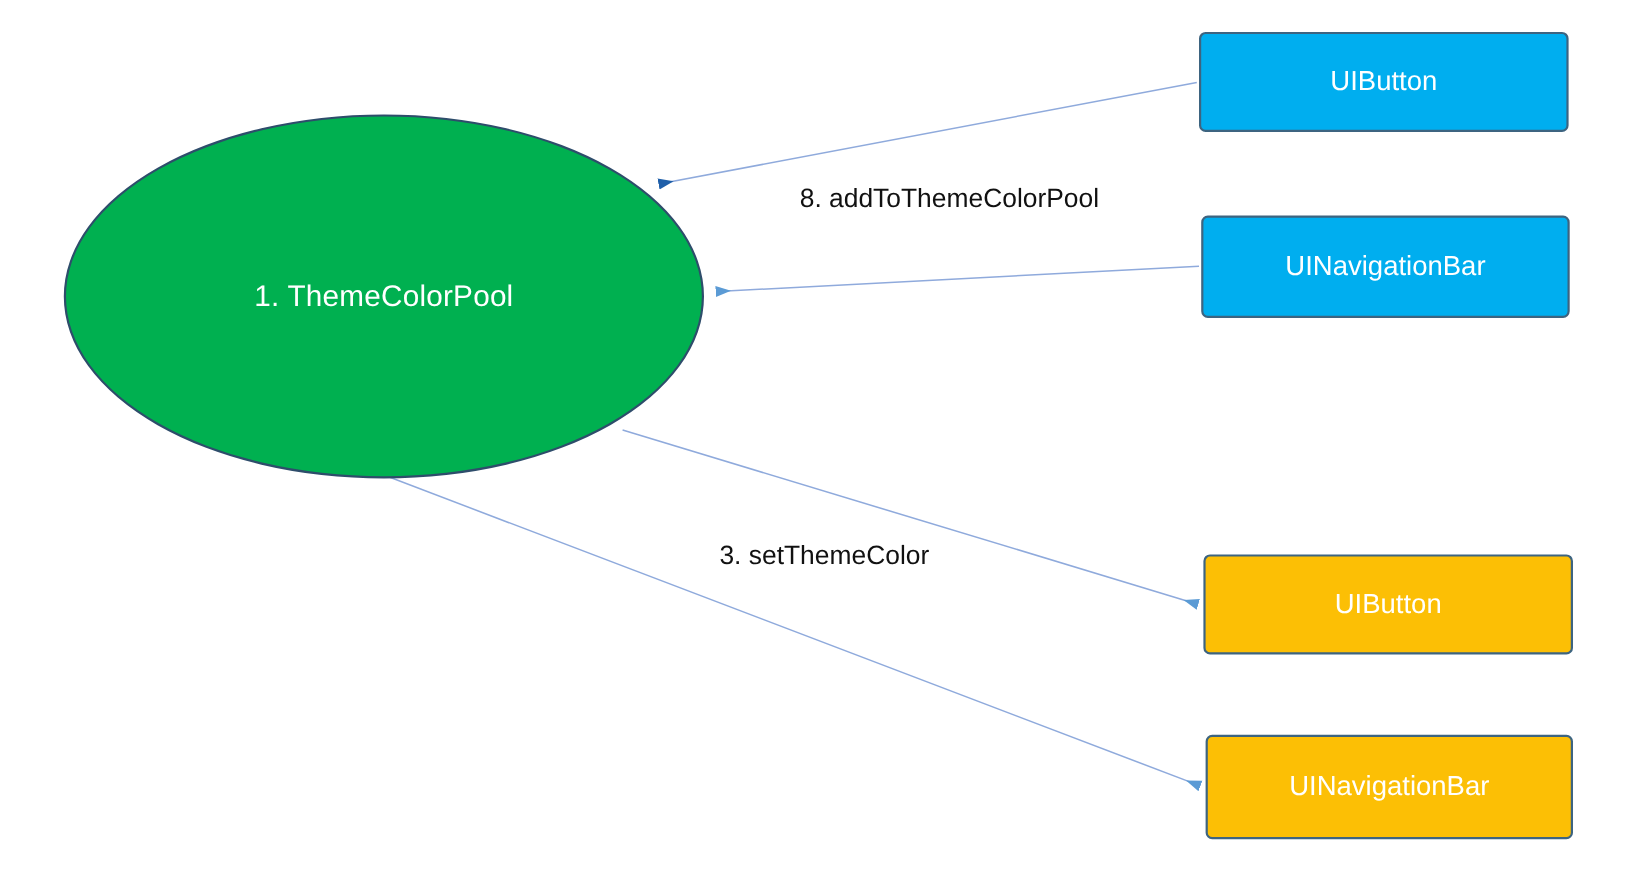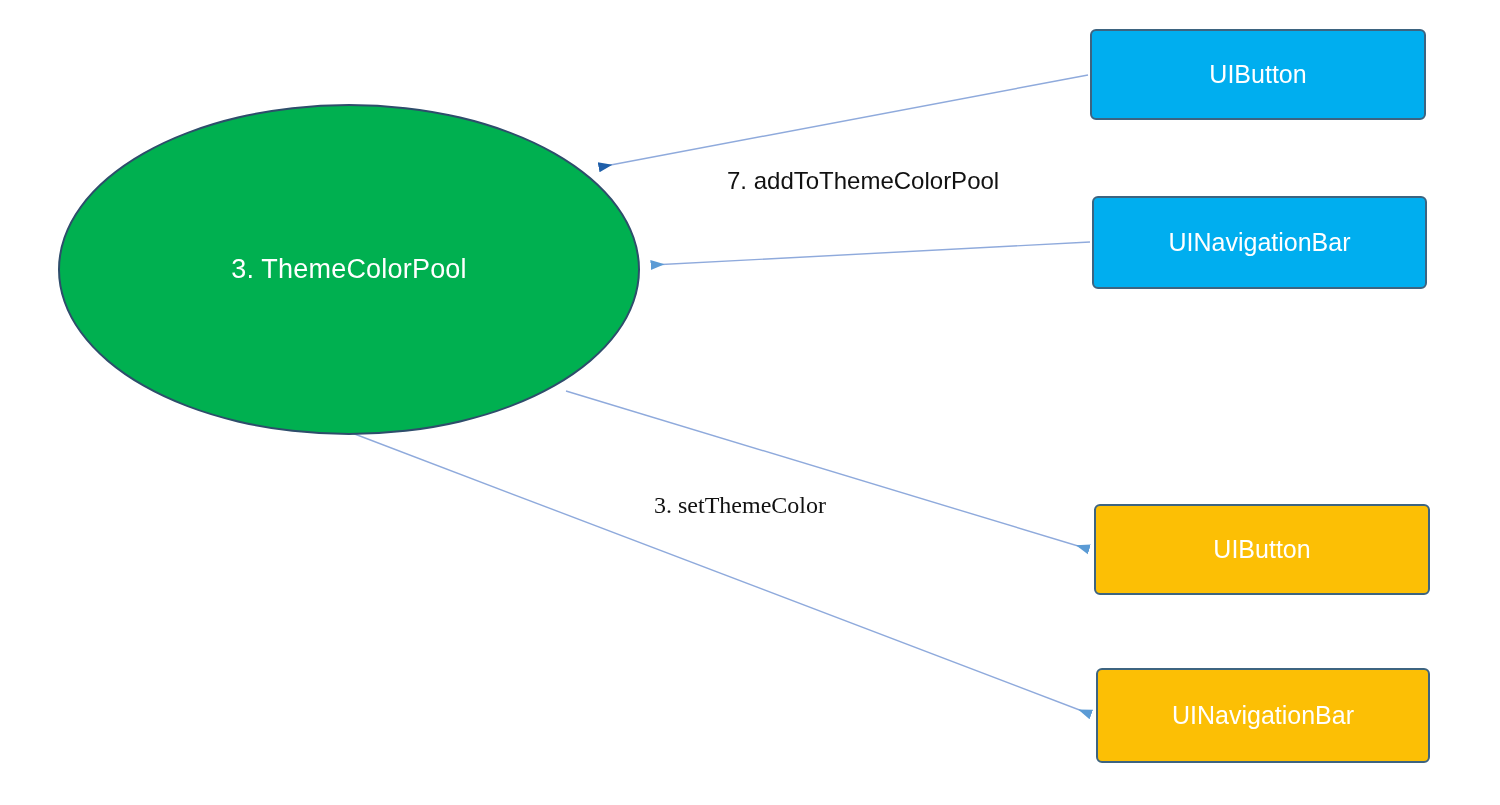--- a/index.html
+++ b/index.html
@@ -94,21 +94,20 @@
     font-weight: 400;
     white-space: nowrap;
   }
   .label-add {
     left: 727px;
     top: 167px;
   }
   .label-set {
     left: 654px;
     top: 492px;
-    font-family: Liberation Serif, serif;
   }
 </style>
 </head>
 <body>
 
 <div id="canvas">
 
   <svg id="edges" viewBox="0 0 1500 805" width="1500" height="805" xmlns="http://www.w3.org/2000/svg">
     <defs>
       <marker id="arrow-dark" markerWidth="10" markerHeight="10" refX="9" refY="4" orient="auto" markerUnits="strokeWidth">
@@ -122,36 +121,36 @@
     <line x1="1088" y1="75" x2="600" y2="167" stroke="#8faadc" stroke-width="1.4" marker-end="url(#arrow-dark)"></line>
 
     <line x1="1090" y1="242" x2="652" y2="265" stroke="#8faadc" stroke-width="1.4" marker-end="url(#arrow-light)"></line>
 
     <line x1="566" y1="391" x2="1088" y2="549" stroke="#8faadc" stroke-width="1.4" marker-end="url(#arrow-light)"></line>
 
     <line x1="352" y1="433" x2="1090" y2="714" stroke="#8faadc" stroke-width="1.4" marker-end="url(#arrow-light)"></line>
   </svg>
 
   <div class="ellipse-node">
-    <span class="node-label">3. ThemeColorPool</span>
+    <span class="node-label">1. ThemeColorPool</span>
   </div>
 
   <div class="box-node box-blue box-uibutton-blue">
     <span class="node-label">UIButton</span>
   </div>
 
   <div class="box-node box-blue box-uinavbar-blue">
     <span class="node-label">UINavigationBar</span>
   </div>
 
   <div class="box-node box-orange box-uibutton-orange">
     <span class="node-label">UIButton</span>
   </div>
 
   <div class="box-node box-orange box-uinavbar-orange">
     <span class="node-label">UINavigationBar</span>
   </div>
 
-  <div class="edge-label label-add">7. addToThemeColorPool</div>
+  <div class="edge-label label-add">8. addToThemeColorPool</div>
 
   <div class="edge-label label-set">3. setThemeColor</div>
 
 </div>
 
 </body></html>

